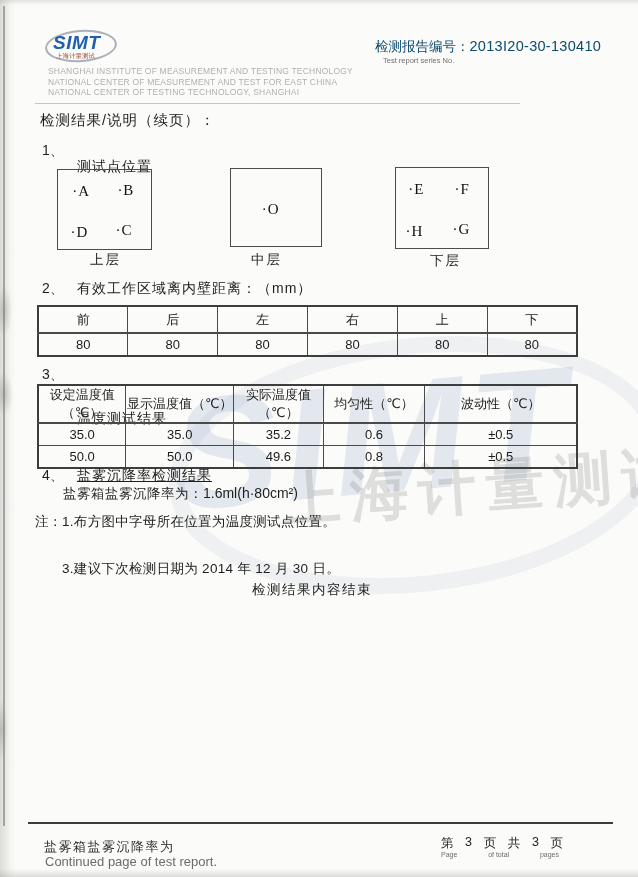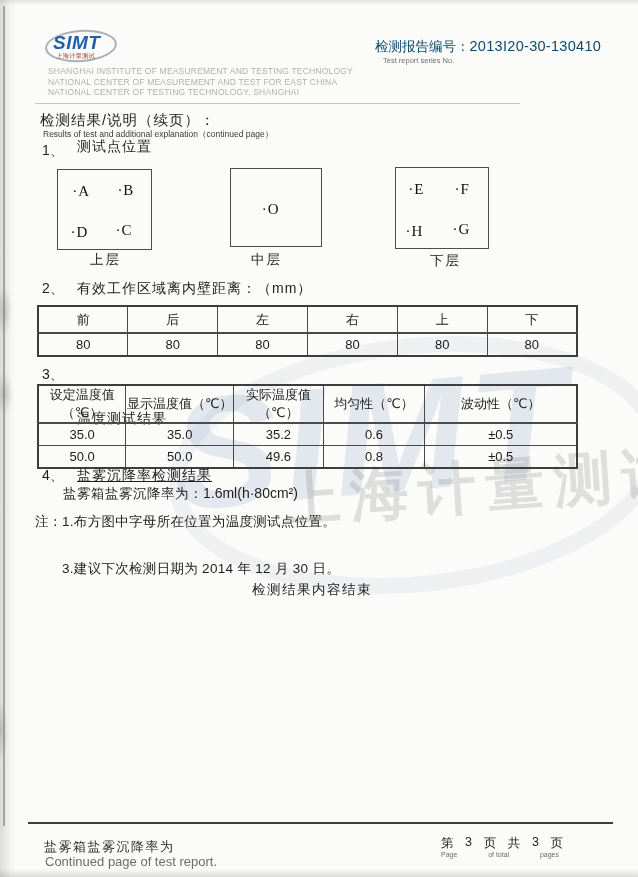--- a/index.html
+++ b/index.html
@@ -86,24 +86,23 @@
   <div class="org-lines">
     <div>SHANGHAI INSTITUTE OF MEASUREMENT AND TESTING TECHNOLOGY</div>
     <div>NATIONAL CENTER OF MEASUREMENT AND TEST FOR EAST CHINA</div>
     <div>NATIONAL CENTER OF TESTING TECHNOLOGY, SHANGHAI</div>
   </div>
   <div class="report-no"><span>检测报告编号：</span><b>2013I20-30-130410</b></div>
   <div class="report-sub">Test report series No.</div>
   <div class="hr-header"></div>
 
   <div class="doc-title">检测结果/说明（续页）：</div>
-  <div class="doc-title-en">Results of test and additional explanation（continued page）</div>
 
   <div class="sec-no" style="left:42px;top:142px;">1、</div>
-  <div class="sec-title" style="left:77px;top:138px;text-align:right;">测试点位置</div>
+  <div class="sec-title" style="left:77px;top:158px;text-align:right;">测试点位置</div>
 
   <div class="pbox" style="left:57px;top:169px;width:93px;height:79px;">
     <span class="pt" style="left:25%;top:27%;">·A</span>
     <span class="pt" style="left:73%;top:25%;">·B</span>
     <span class="pt" style="left:23%;top:79%;">·D</span>
     <span class="pt" style="left:71%;top:76%;">·C</span>
   </div>
   <div class="pbox-label" style="left:90px;top:251px;">上层</div>
 
   <div class="pbox" style="left:230px;top:168px;width:90px;height:77px;">

